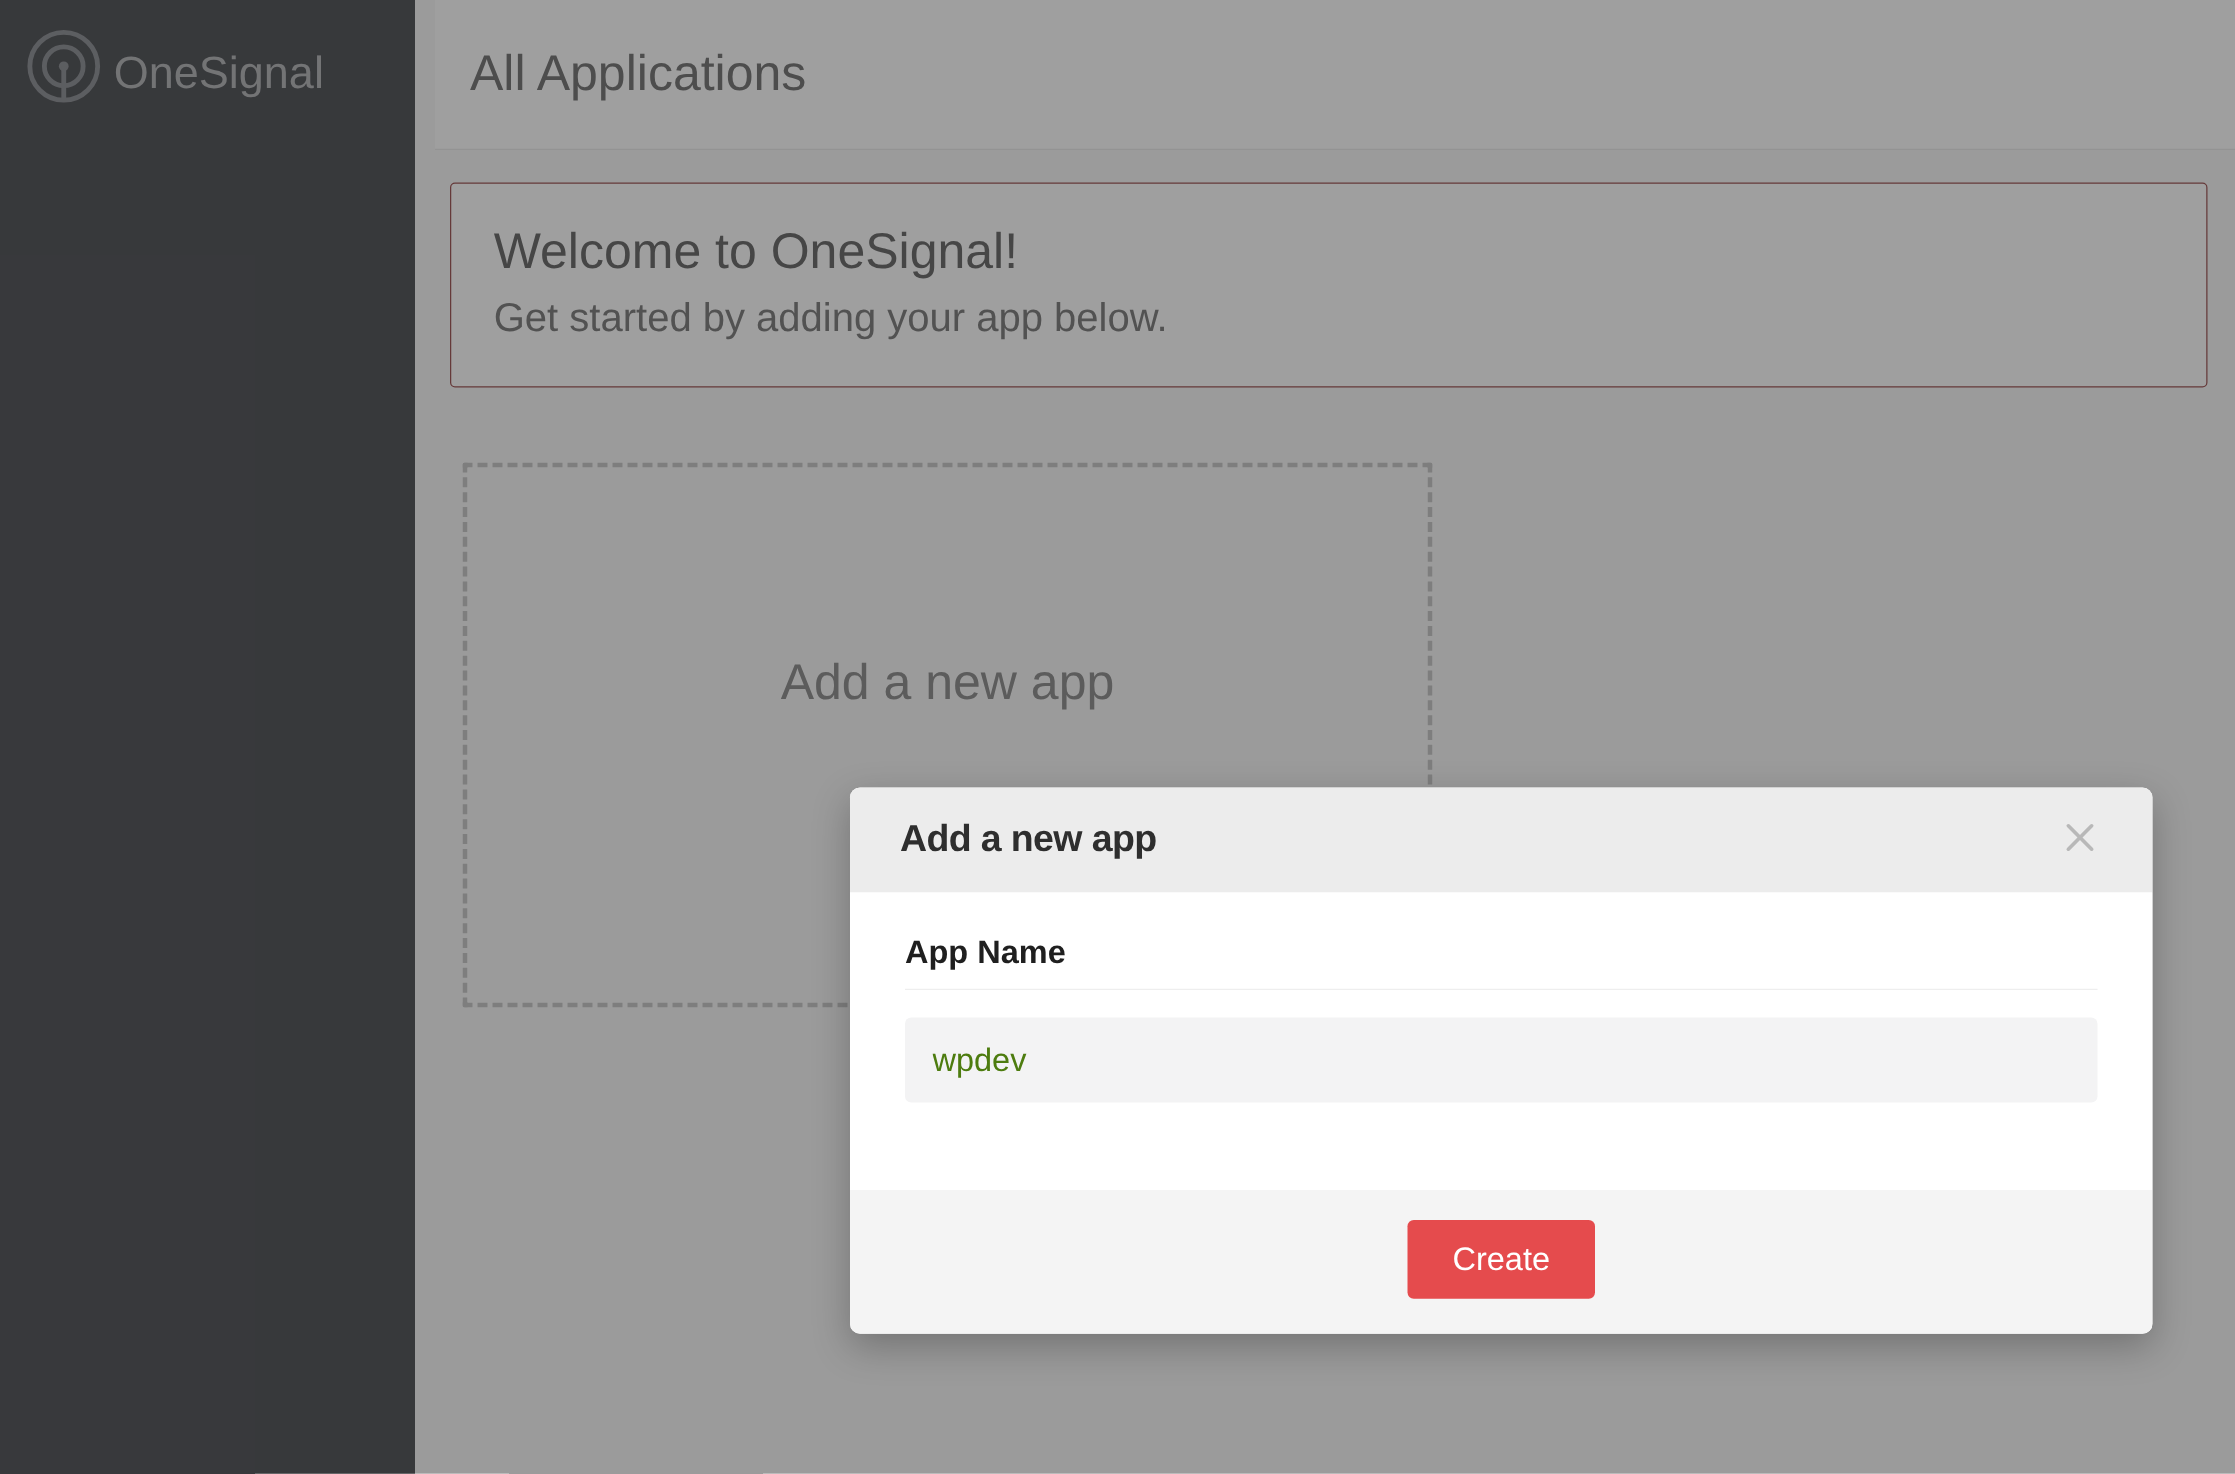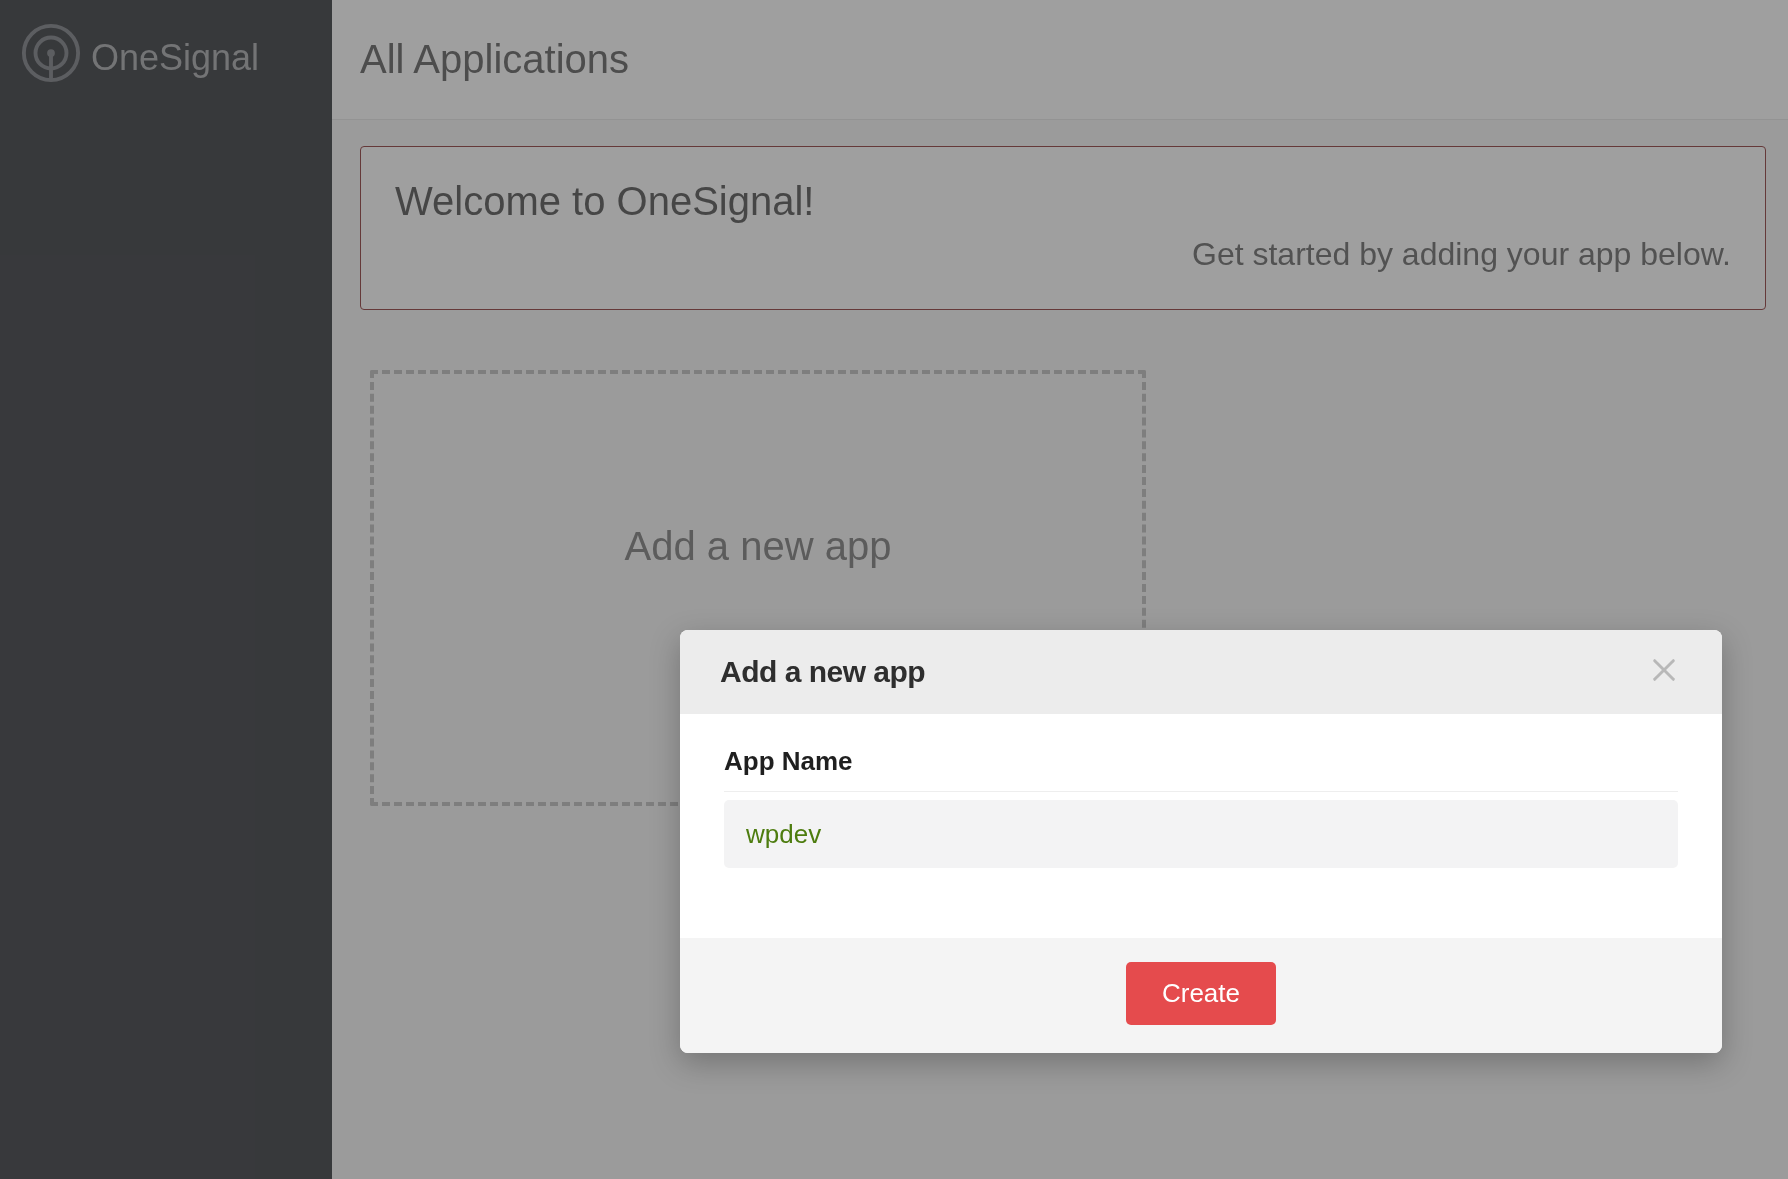--- a/index.html
+++ b/index.html
@@ -46,20 +46,21 @@
   .topbar {
     height: 120px;
     background: #ffffff;
     border-bottom: 1px solid #e5e5e5;
     display: flex;
     align-items: center;
     padding-left: 28px;
     font-size: 40px;
     color: #4a4a4a;
     font-weight: 400;
+    margin-left: 16px;
   }
   .content {
     padding: 26px 0 0 0;
   }
   .welcome-card {
     margin: 0 22px 0 28px;
     background: #ffffff;
     border: 1px solid #7f1d1d;
     border-radius: 4px;
     padding: 32px 34px 36px 34px;
@@ -67,21 +68,20 @@
   .welcome-title {
     font-size: 40px;
     color: #3b3b3b;
     font-weight: 400;
     margin-bottom: 12px;
   }
   .welcome-sub {
     font-size: 32px;
     color: #555;
     font-weight: 400;
-    text-align: right;
   }
   .add-app-tile {
     margin: 60px 0 0 38px;
     width: 776px;
     height: 436px;
     border: 4px dashed #b6b6b6;
     border-radius: 2px;
     display: flex;
     align-items: flex-start;
     justify-content: center;
@@ -135,21 +135,21 @@
   .modal-body {
     padding: 32px 44px 70px 44px;
     background: #ffffff;
   }
   .field-label {
     font-size: 26px;
     font-weight: 700;
     color: #1f1f1f;
     padding-bottom: 14px;
     border-bottom: 1px solid #eeeeee;
-    margin-bottom: 8px;
+    margin-bottom: 22px;
   }
   .text-input {
     width: 100%;
     height: 68px;
     background: #f3f3f4;
     border: none;
     border-radius: 5px;
     padding: 0 22px;
     font-size: 26px;
     color: #4d7c0f;

